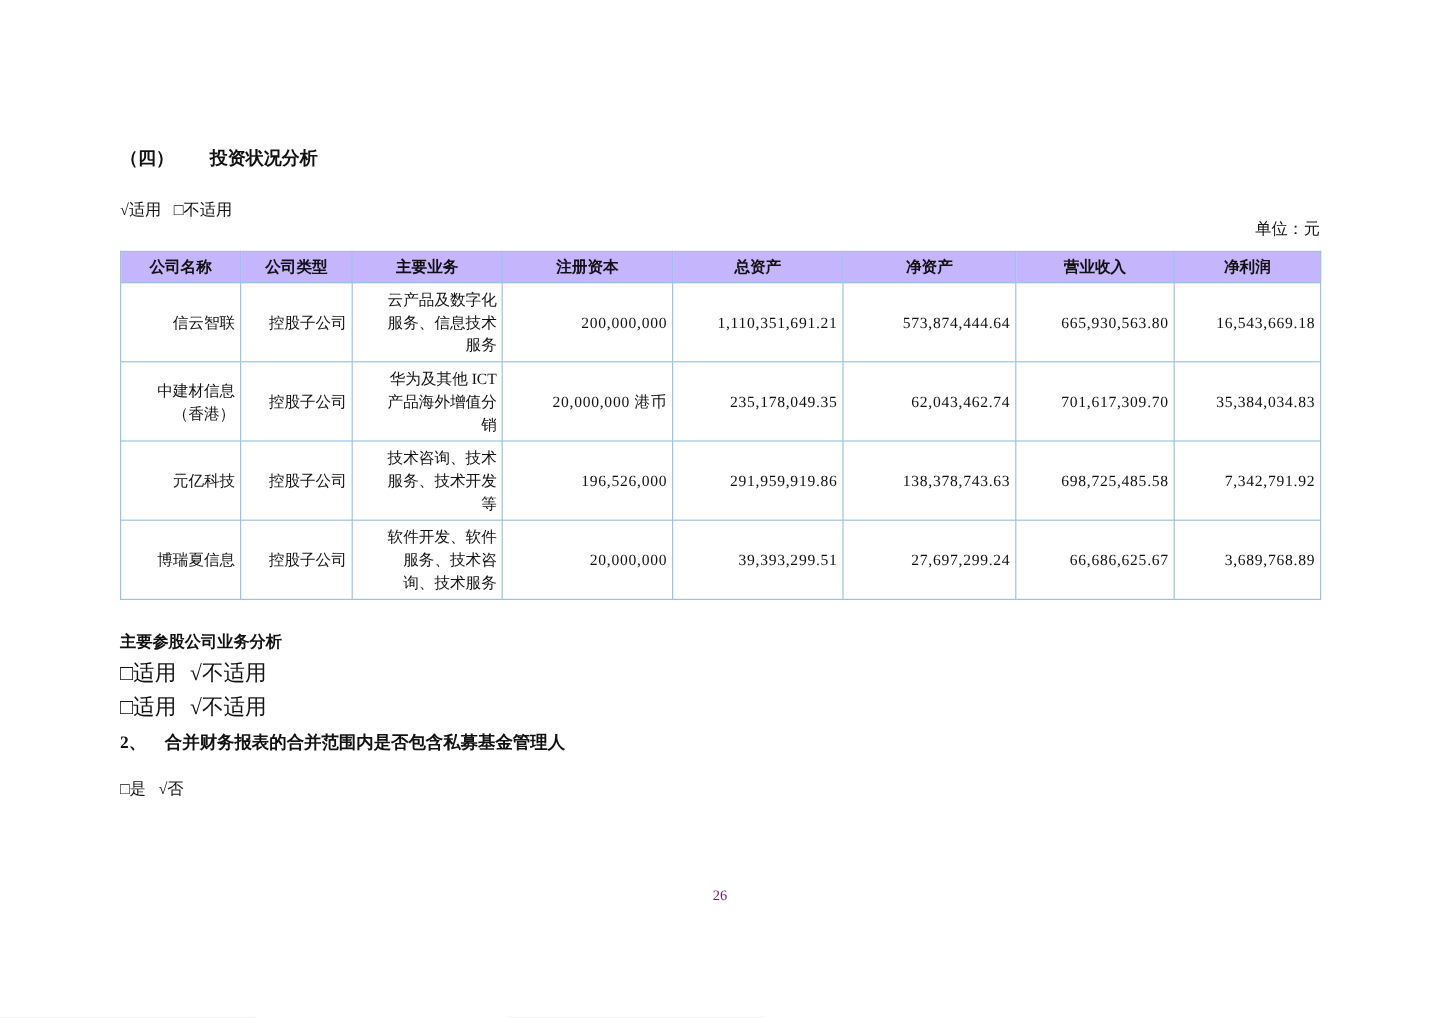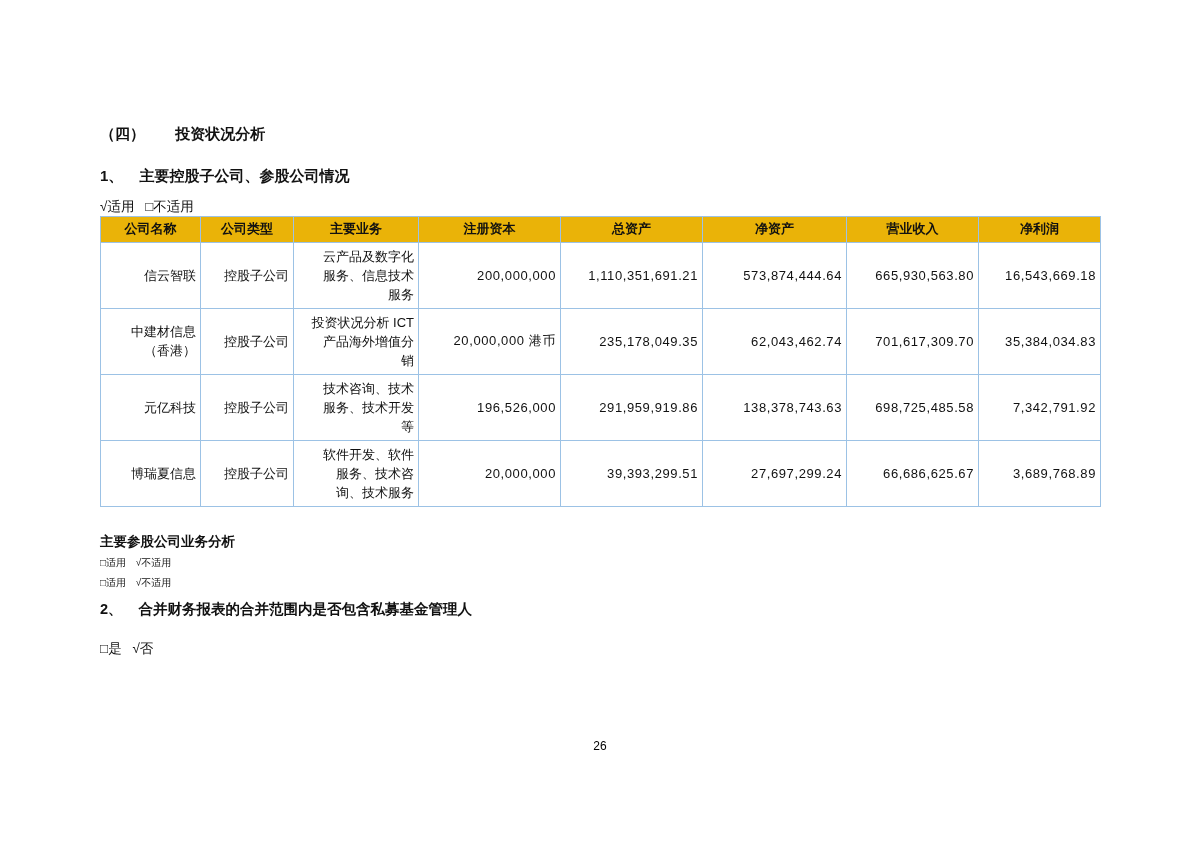--- a/index.html
+++ b/index.html
@@ -2,21 +2,21 @@
 <html><head>
 <meta charset="utf-8">
 <style>
   html,body { margin:0; padding:0; background:#e8e8e8; }
   .page {
     position: relative;
     width: 1200px;
     height: 848px;
     margin: 0 auto;
     background: #ffffff;
-    font-family: Liberation Sans, sans-serif;
+    font-family: Liberation Serif, serif;
     color: #111111;
     overflow: hidden;
   }
   .content { padding: 126px 100px 0 100px; }
 
   .h-section { font-size: 15px; font-weight: bold; line-height: 1; margin: 0 0 27px 0; }
   .h-section .num { display:inline-block; margin-right: 26px; }
   .h-sub { font-size: 15px; font-weight: bold; line-height: 1; margin: 0 0 17px 0; }
   .h-sub .num { display:inline-block; margin-right: 12px; }
   .applicable { font-size: 13.5px; line-height: 1; margin: 0 0 2px 0; word-spacing: 7px; }
@@ -27,71 +27,68 @@
     border-collapse: collapse;
     table-layout: fixed;
   }
   table.fin th, table.fin td {
     border: 1px solid #9cc2e5;
     font-size: 13px;
     padding: 2px 4px;
     box-sizing: border-box;
   }
   table.fin th {
-    background: #eab308;
+    background: #c4b5fd;
     font-weight: bold;
     height: 26px;
     text-align: center;
   }
   table.fin td { height: 66px; }
   td.txt {
     text-align: right;
     white-space: pre-line;
     line-height: 19px;
   }
   td.num {
     text-align: right;
     padding-right: 10px;
     letter-spacing: 0.6px;
   }
 
   .notes { margin-top: 28px; }
   .note-title { font-size: 13.5px; font-weight: bold; line-height:1; margin: 0 0 10px 0; }
-  .note-appl { font-size: 10px; line-height:1; margin: 0 0 10px 0; word-spacing: 7px; }
+  .note-appl { font-size: 18px; line-height:1; margin: 0 0 10px 0; word-spacing: 7px; }
 
   .h-sub.q2 { margin-top: 14px; margin-bottom: 0; font-size: 14.5px; }
   .answer { font-size: 13.5px; line-height:1; margin: 25px 0 0 0; word-spacing: 7px; }
 
   .footer {
     position: absolute;
     left: 0; top: 739px;
     width: 100%;
     text-align: center;
     font-size: 12px;
-    color: #000000;
+    color: #701a75;
   }
 </style>
 </head>
 <body>
 
 <div class="page">
   <div class="content">
 
     <h2 class="h-section">
       <span class="num">（四）</span>
       <span>投资状况分析</span>
     </h2>
 
-    <h3 class="h-sub">
-      <span class="num">1、</span>
-      <span>主要控股子公司、参股公司情况</span>
-    </h3>
 
     <p class="applicable">√适用 □不适用</p>
 
+    <p class="unit">单位：元</p>
 
     <table class="fin">
       <colgroup>
         <col style="width:100px">
           <col style="width:93px">
           <col style="width:125px">
           <col style="width:142px">
         <col style="width:142px">
           <col style="width:144px">
           <col style="width:132px">
@@ -119,21 +116,21 @@
             <td class="num">200,000,000</td>
             <td class="num">1,110,351,691.21</td>
             <td class="num">573,874,444.64</td>
             <td class="num">665,930,563.80</td>
             <td class="num">16,543,669.18</td>
           </tr>
           <tr>
             <td class="txt">中建材信息
 （香港）</td>
             <td class="txt">控股子公司</td>
-            <td class="txt">投资状况分析 ICT
+            <td class="txt">华为及其他 ICT
 产品海外增值分
 销</td>
             <td class="num">20,000,000 港币</td>
             <td class="num">235,178,049.35</td>
             <td class="num">62,043,462.74</td>
             <td class="num">701,617,309.70</td>
             <td class="num">35,384,034.83</td>
           </tr>
           <tr>
             <td class="txt">元亿科技</td>

